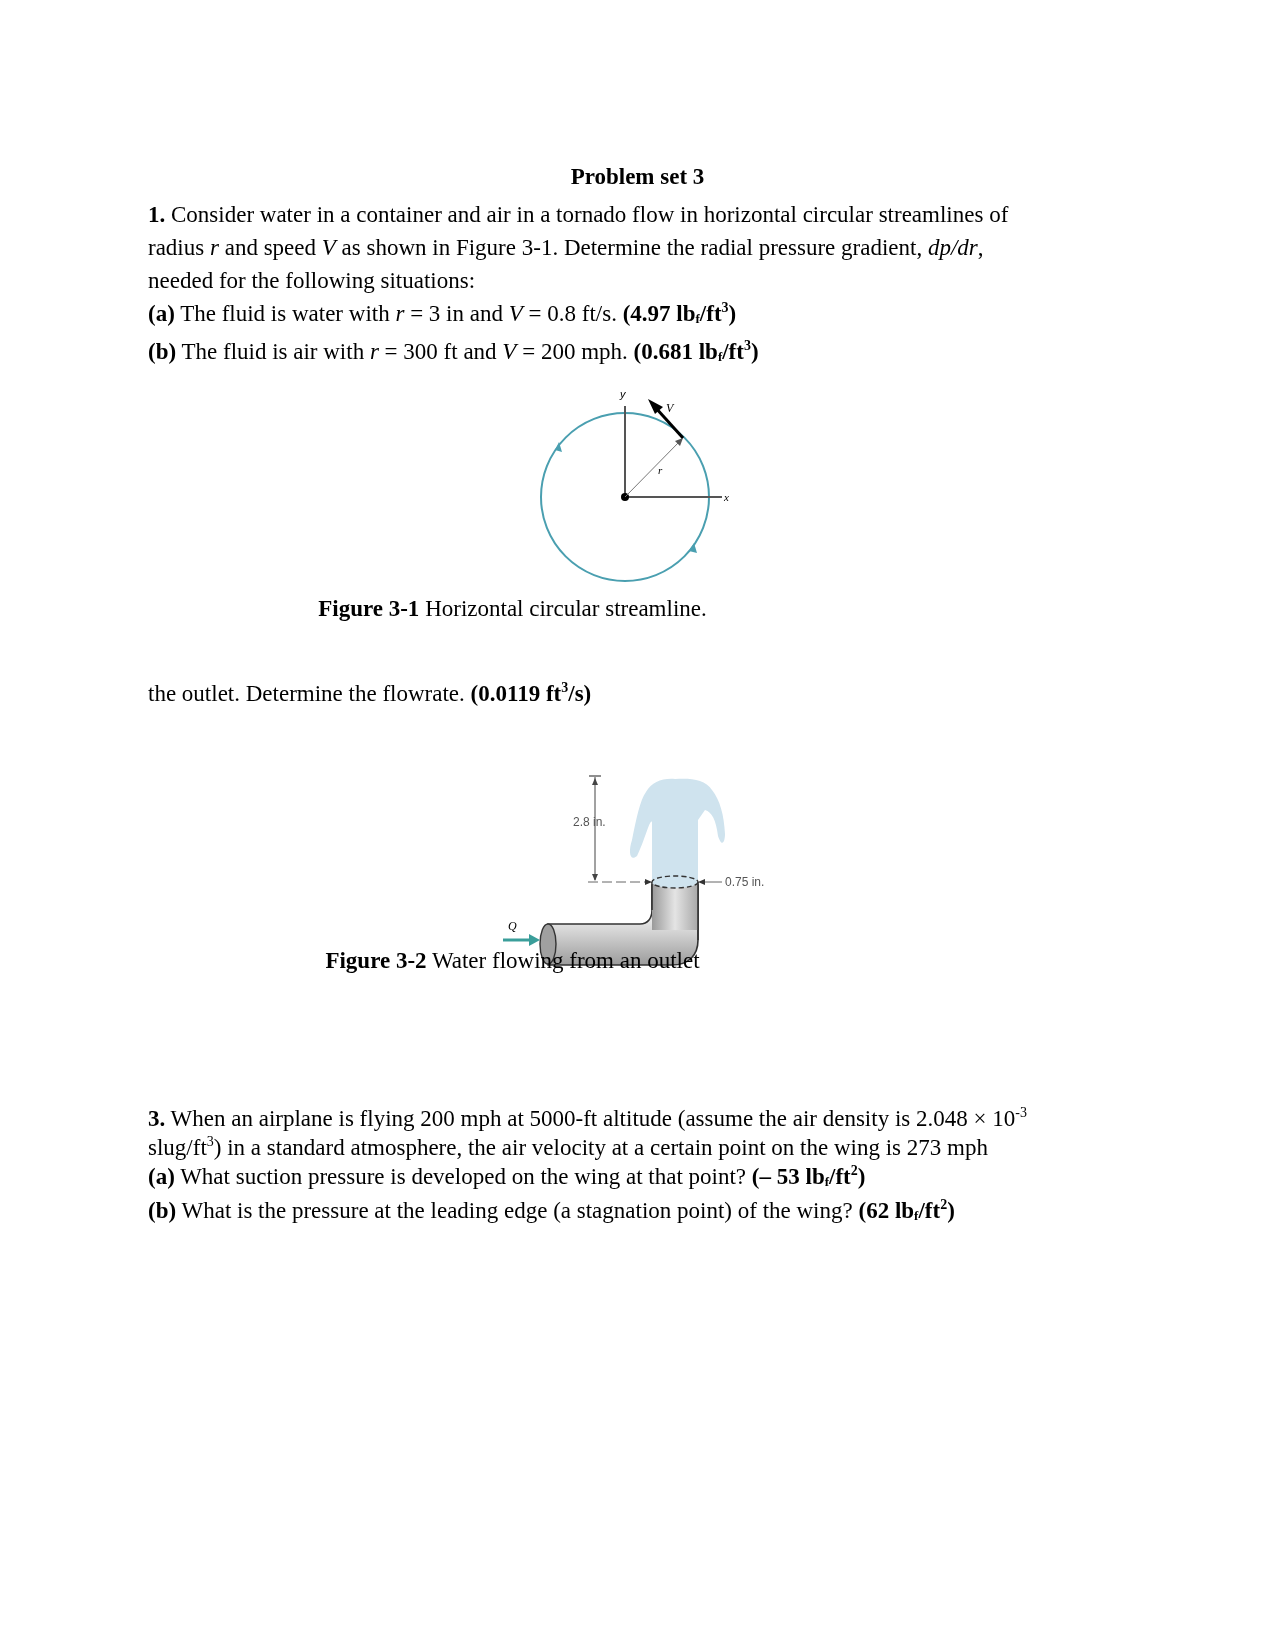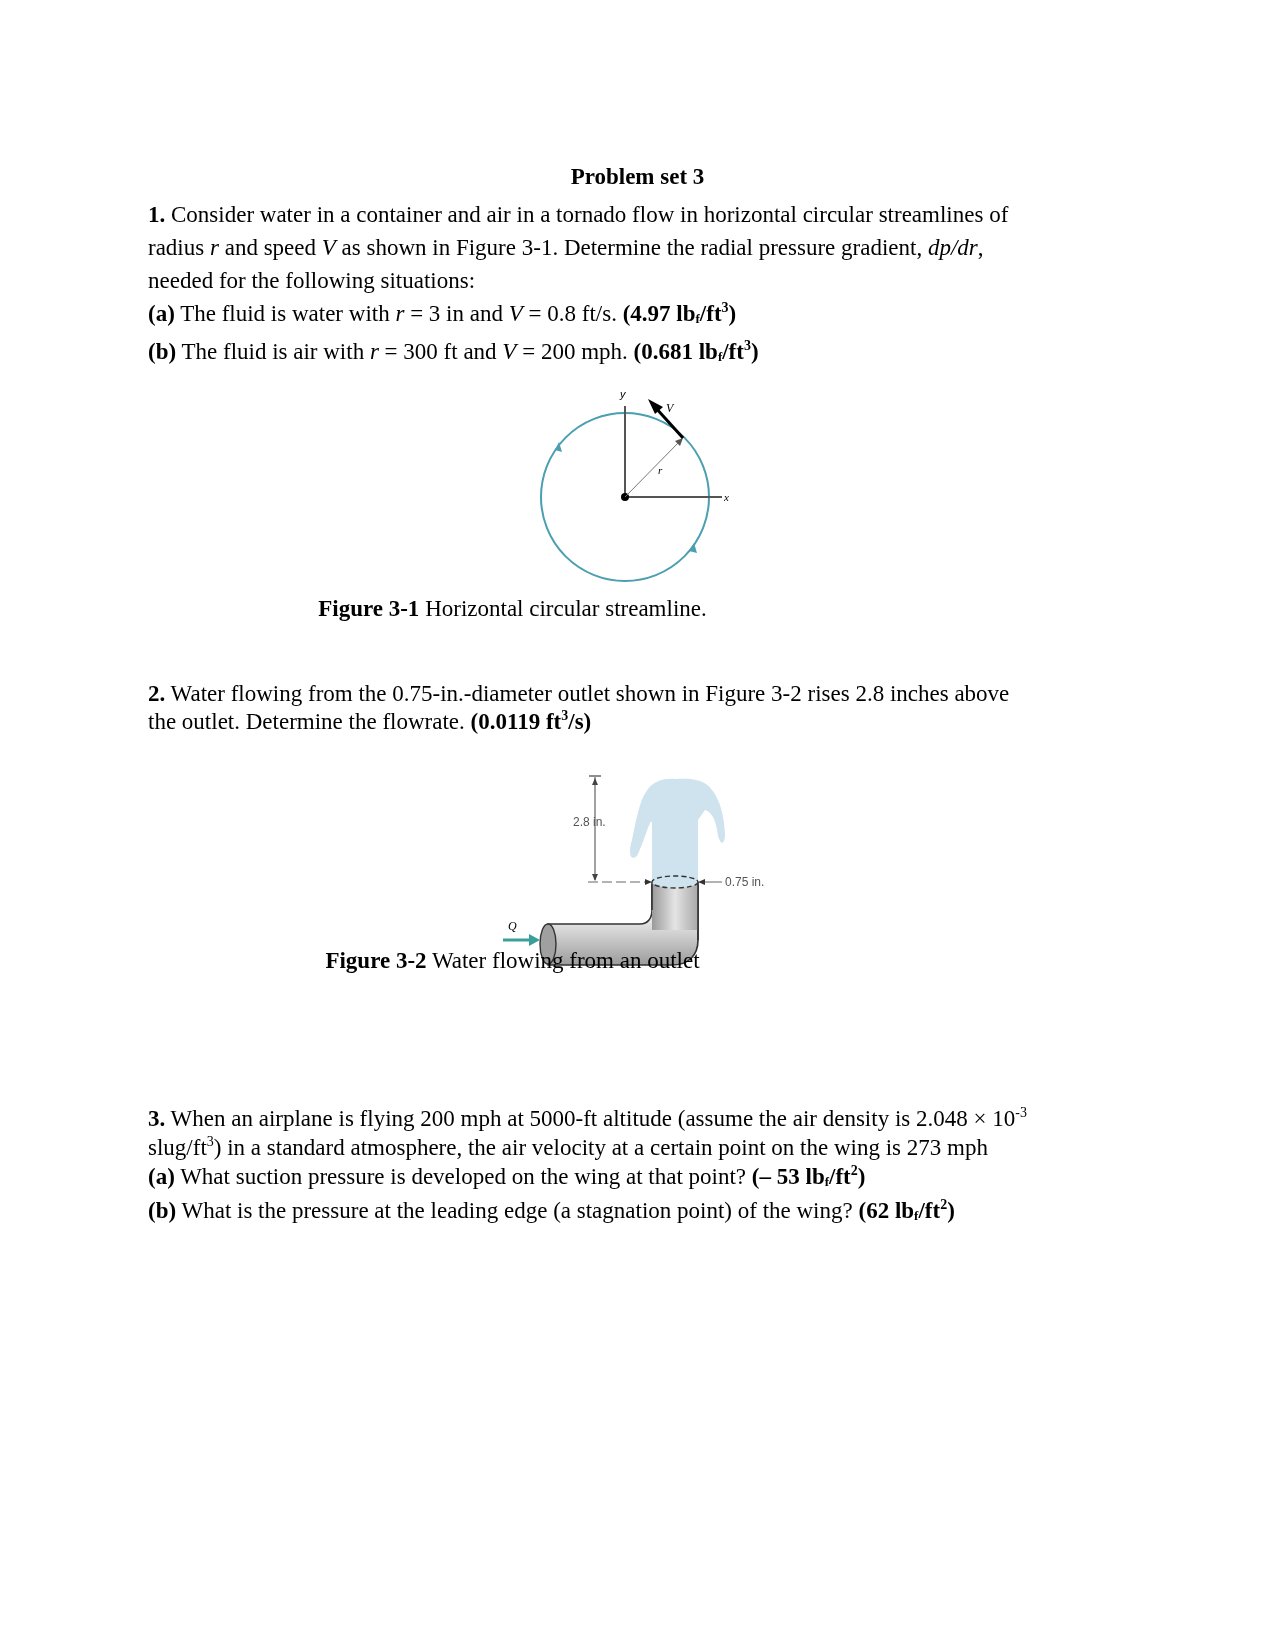--- a/index.html
+++ b/index.html
@@ -43,21 +43,20 @@
   <polygon points="648,399 663,407 655,414" fill="#000"></polygon>
   <text class="lbl" x="620" y="398" font-size="11" font-style="italic" font-family="Liberation Serif, serif">y</text>
   <text x="724" y="501" font-size="11" font-style="italic" font-family="Liberation Serif, serif">x</text>
   <text x="658" y="474" font-size="11" font-style="italic" font-family="Liberation Serif, serif">r</text>
   <text x="666" y="412" font-size="12" font-style="italic" font-family="Liberation Serif, serif">V</text>
 </svg>
 
 <div class="abs caption" style="top:596px;"><b>Figure 3-1</b><span> Horizontal circular streamline.</span></div>
 
 <div class="abs para para2" style="top:680px;">
-  <div><b>2.</b><span> Water flowing from the 0.75-in.-diameter outlet shown in Figure 3-2 rises 2.8 inches above</span></div>
   <div><span>the outlet. Determine the flowrate. </span><b><span>(0.0119 ft</span><sup>3</sup><span>/s)</span></b></div>
 </div>
 
 <svg style="left:0;top:0;" width="1275" height="1000">
   <defs>
     <linearGradient id="pipeV" x1="0" x2="1" y1="0" y2="0">
       <stop offset="0" stop-color="#9a9a9a"></stop>
       <stop offset="0.5" stop-color="#e4e4e4"></stop>
       <stop offset="1" stop-color="#a8a8a8"></stop>
     </linearGradient>

